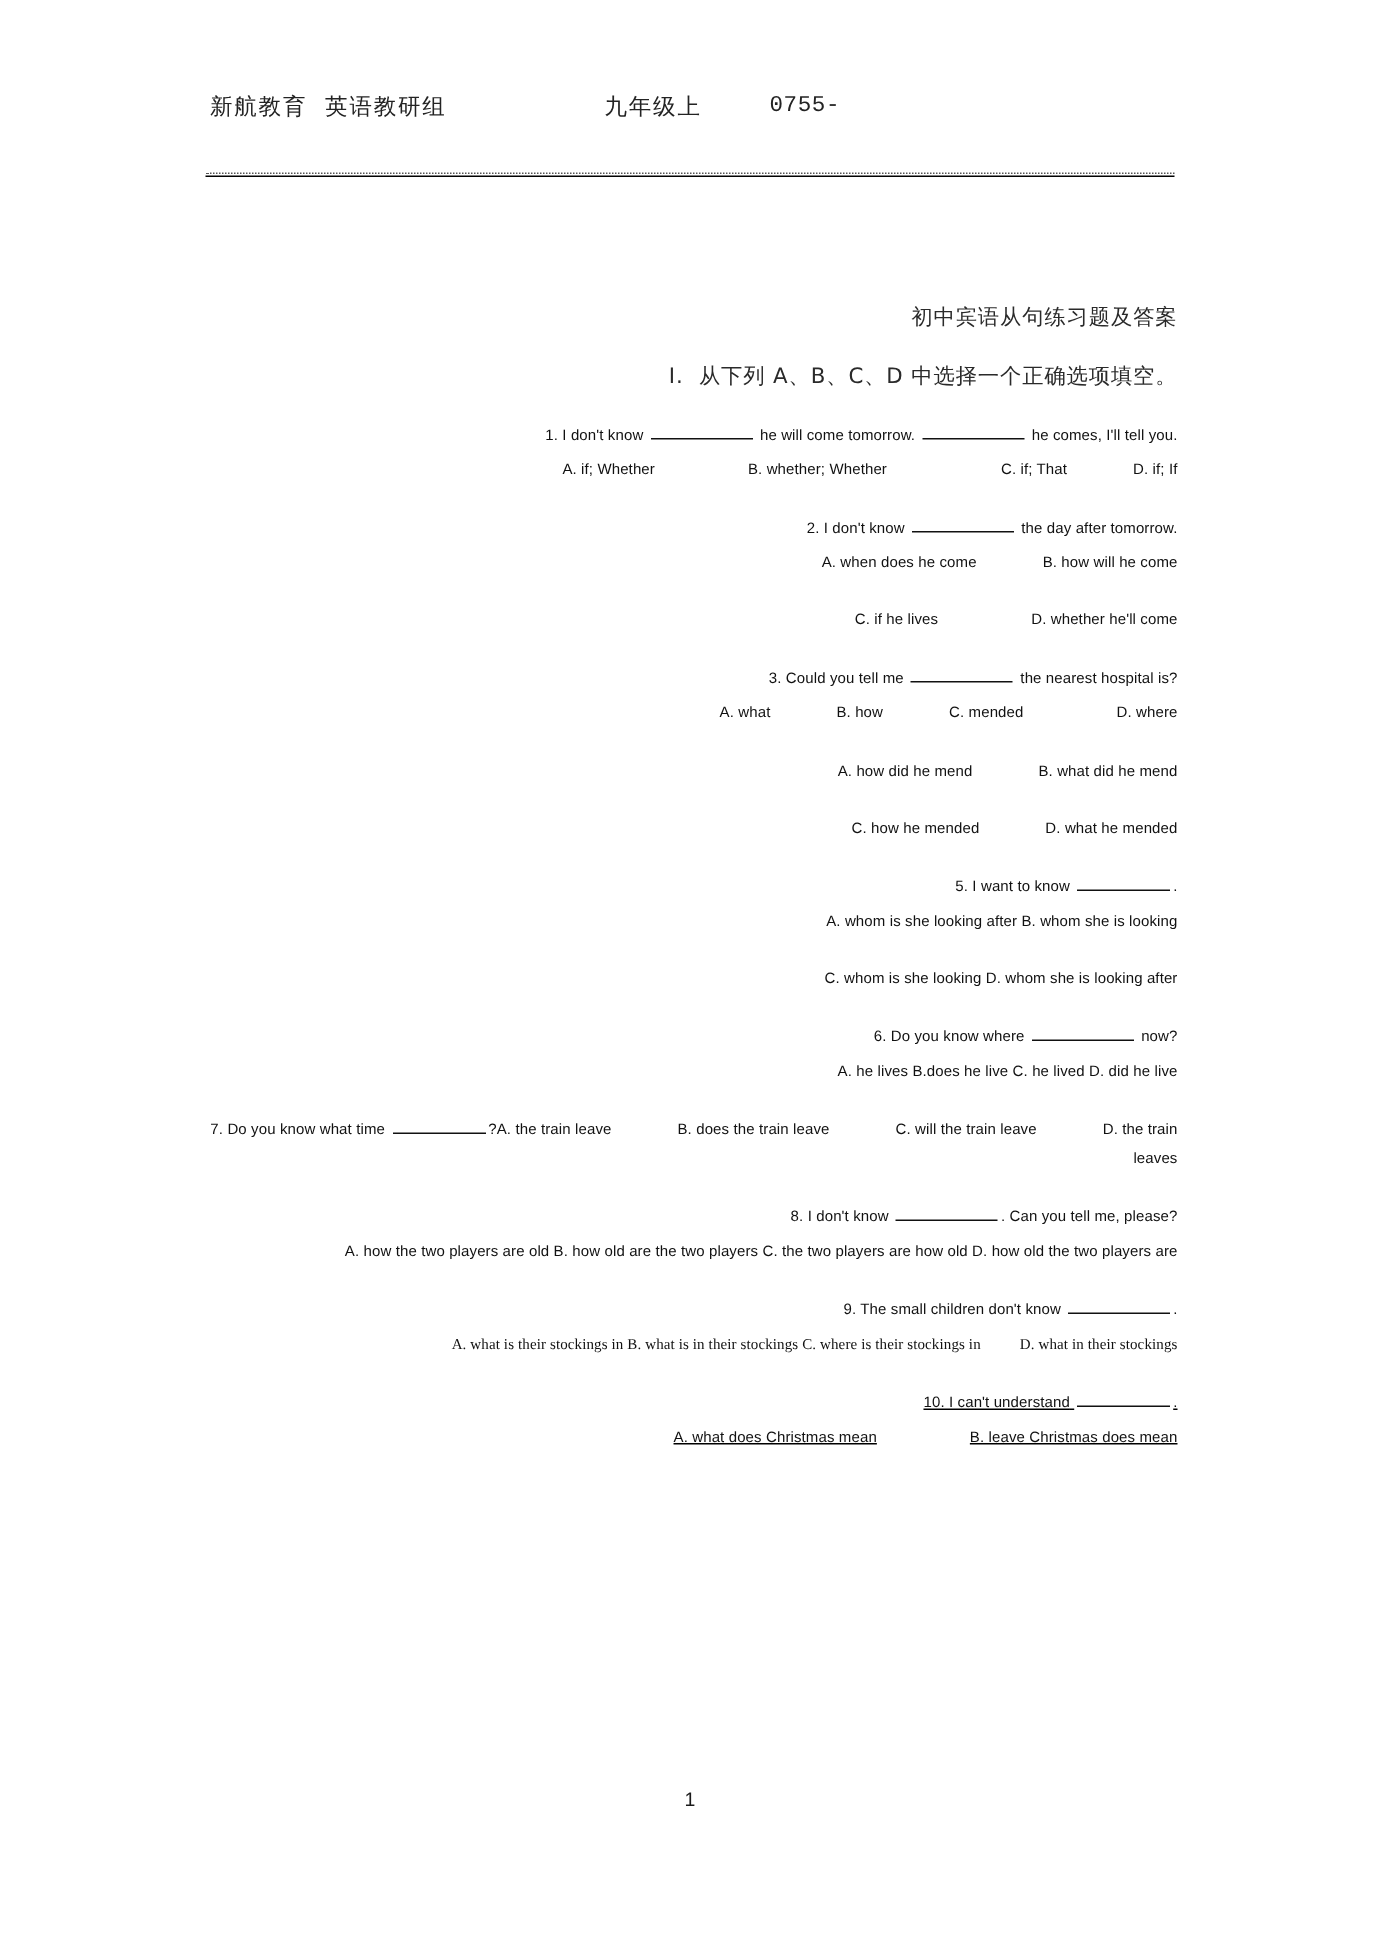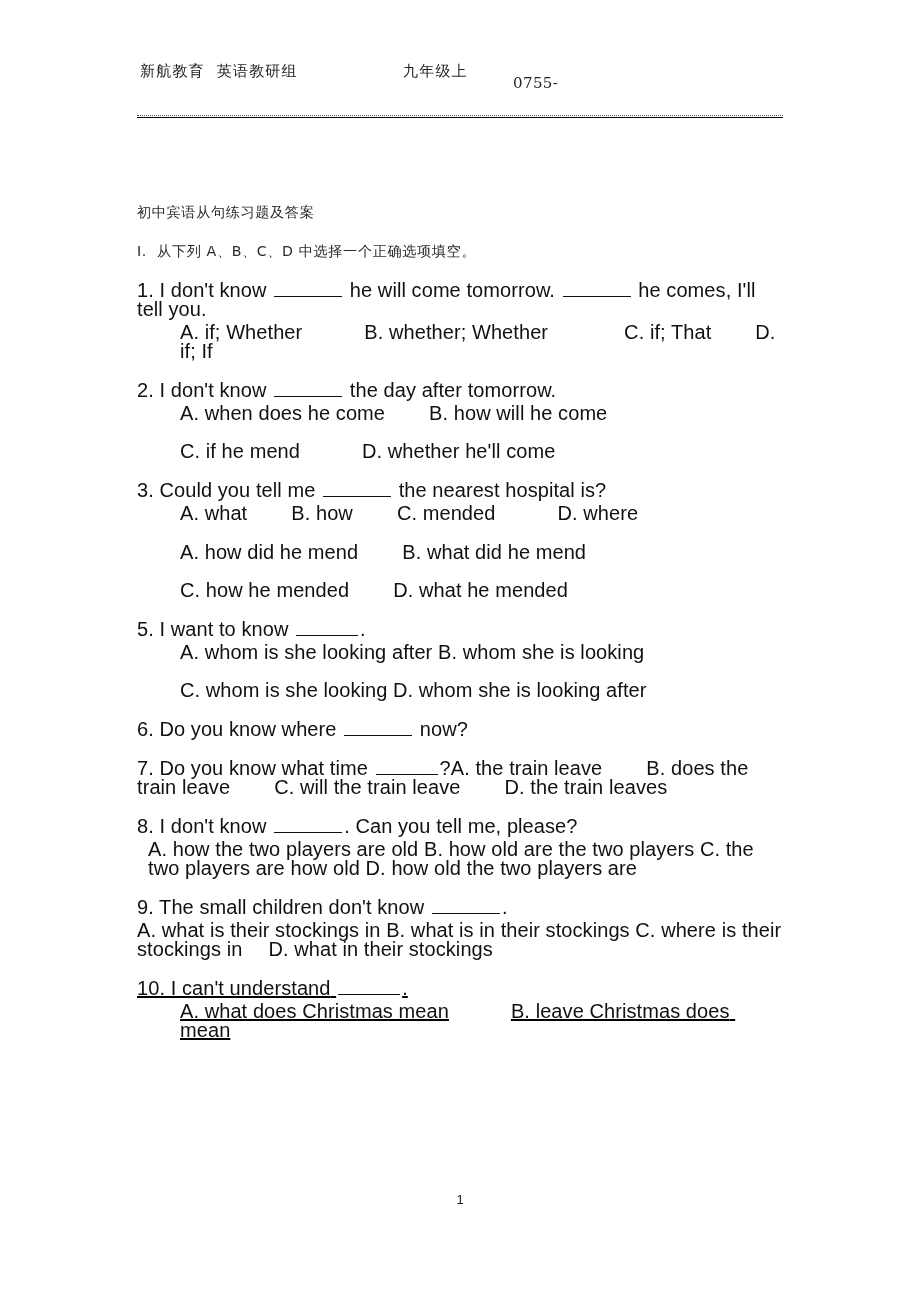--- a/index.html
+++ b/index.html
@@ -32,21 +32,21 @@
     width: 648px;
     height: 30px;
     font-family: "DejaVu Serif", "Liberation Serif", serif;
     font-size: 15px;
     line-height: 26px;
     color: #232323;
     white-space: pre;
   }
   .doc-header .h-org   { position: absolute; left: 3px;   top: 0; letter-spacing: 1.2px; }
   .doc-header .h-grade { position: absolute; left: 266px; top: 0; letter-spacing: 1.2px; }
-  .doc-header .h-phone { position: absolute; left: 376px; top: 12px; letter-spacing: 0.4px; }
+  .doc-header .h-phone { position: absolute; left: 376px; top: 0; letter-spacing: 0.4px; font-family: Liberation Mono, monospace; }
 
   .header-rule {
     position: absolute;
     left: 137px;
     top: 117px;
     width: 646px;
     height: 0;
     border-top: 1.6px solid #000;
   }
   .header-rule::before {
@@ -60,45 +60,45 @@
 
   
   .content {
     position: absolute;
     left: 137px;
     top: 203px;
     width: 648px;
   }
 
   .line {
-    font-size: 20px;
+    font-size: 10px;
     line-height: 19px;
     color: #111;
     letter-spacing: 0.08px;
     white-space: pre-wrap;
     margin: 0;
   }
   .line.cjk {
     font-family: "DejaVu Sans", "Liberation Sans", sans-serif;
     font-size: 14.2px;
     color: #2a2a2a;
     letter-spacing: 0.6px;
   }
 
   
-  .blk { margin-bottom: 20px; }
+  .blk { margin-bottom: 20px; text-align: right; }
   .blk.tight { margin-bottom: 18px; text-decoration: underline; }
   .sub { margin-top: 4px; }
   .sub2 { margin-top: 19px; }
 
   
   .ind-lg { padding-left: 43px; }
   .ind-md { padding-left: 31px; }
   .ind-sm { padding-left: 11px; }
-  .ind-none { padding-left: 0; }
+  .ind-none { padding-left: 0; font-family: Liberation Serif, serif; }
 
   .blank {
     display: inline-block;
     border-bottom: 1.3px solid #111;
     vertical-align: baseline;
     margin: 0 2px;
   }
   .blank.w1 { width: 68px; }
   .blank.w2 { width: 62px; }
 
@@ -142,41 +142,42 @@
     </div>
 
     <div class="blk">
       <p class="line"><span>1. I don't know</span> <span class="blank w1"></span> <span>he will come tomorrow.</span> <span class="blank w1"></span> <span>he comes, I'll tell you.</span></p>
       <p class="line ind-lg sub"><span>A. if; Whether</span><span class="gap-l"></span><span>B. whether; Whether</span><span class="gap-xl"></span><span>C. if; That</span><span class="gap-m"></span><span>D. if; If</span></p>
     </div>
 
     <div class="blk">
       <p class="line"><span>2. I don't know</span> <span class="blank w1"></span> <span>the day after tomorrow.</span></p>
       <p class="line ind-lg sub"><span>A. when does he come</span><span class="gap-m"></span><span>B. how will he come</span></p>
-      <p class="line ind-lg sub2"><span>C. if he mend</span><span class="gap-l"></span><span>D. whether he'll come</span></p>
+      <p class="line ind-lg sub2"><span>C. if he lives</span><span class="gap-l"></span><span>D. whether he'll come</span></p>
     </div>
 
     <div class="blk">
       <p class="line"><span>3. Could you tell me</span> <span class="blank w1"></span> <span>the nearest hospital is?</span></p>
       <p class="line ind-lg sub"><span>A. what</span><span class="gap-m"></span><span>B. how</span><span class="gap-m"></span><span>C. mended</span><span class="gap-l"></span><span>D. where</span></p>
     </div>
 
     <div class="blk">
       <p class="line ind-lg sub"><span>A. how did he mend</span><span class="gap-m"></span><span>B. what did he mend</span></p>
       <p class="line ind-lg sub2"><span>C. how he mended</span><span class="gap-m"></span><span>D. what he mended</span></p>
     </div>
 
     <div class="blk">
       <p class="line"><span>5. I want to know</span> <span class="blank w2"></span><span>.</span></p>
       <p class="line ind-lg sub"><span>A. whom is she looking after B. whom she is looking</span></p>
       <p class="line ind-lg sub2"><span>C. whom is she looking D. whom she is looking after</span></p>
     </div>
 
     <div class="blk">
       <p class="line"><span>6. Do you know where</span> <span class="blank w1"></span> <span>now?</span></p>
+      <p class="line ind-md sub"><span>A. he lives B.does he live C. he lived D. did he live</span></p>
     </div>
 
     <div class="blk">
       <p class="line"><span>7. Do you know what time</span> <span class="blank w2"></span><span>?A. the train leave</span><span class="gap-m"></span><span>B. does the train leave</span><span class="gap-m"></span><span>C. will the train leave</span><span class="gap-m"></span><span>D. the train leaves</span></p>
     </div>
 
     <div class="blk">
       <p class="line"><span>8. I don't know</span> <span class="blank w1"></span><span>. Can you tell me, please?</span></p>
       <p class="line ind-sm sub"><span>A. how the two players are old B. how old are the two players C. the two players are how old</span> <span>D. how old the two players are</span></p>
     </div>

